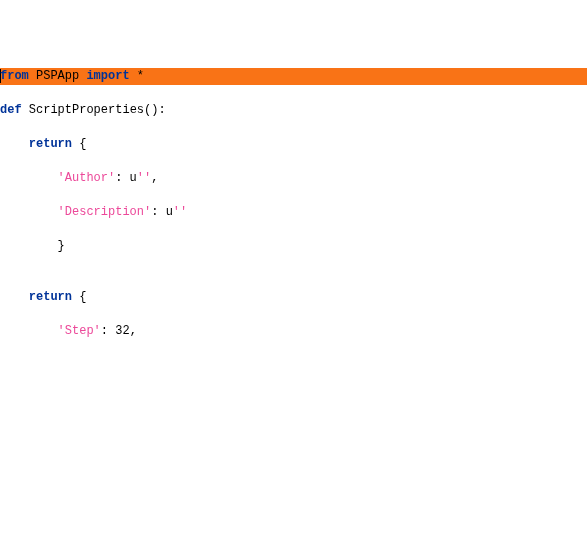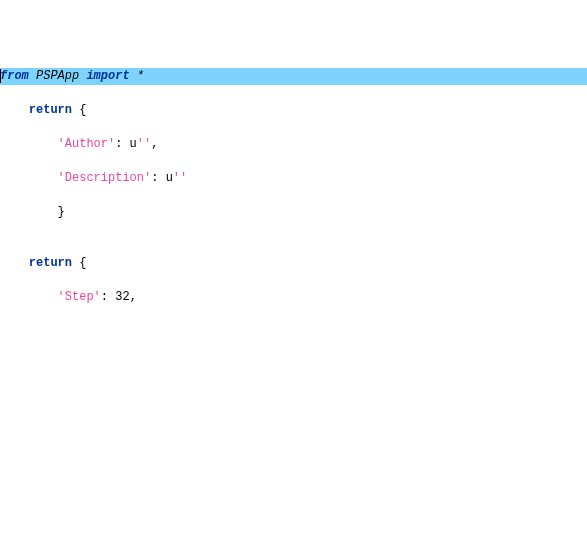--- a/index.html
+++ b/index.html
@@ -9,39 +9,40 @@
     font-size: 12px;
     line-height: 17px;
     background: #ffffff;
     color: #000000;
     white-space: pre;
     width: 587px;
     height: 536px;
     overflow: hidden;
   }
   .line { display: block; }
-  .hl { background: #7dd3fc; display: inline-block; width: 100%; font-style: italic; }
+  .hl { background: #f97316; display: inline-block; width: 100%; }
   .kw { color: #003399; font-weight: bold; }
   .str { color: #ec4899; }
   .cursor {
     display: inline-block;
     width: 1px;
     height: 14px;
     background: #000000;
     vertical-align: text-bottom;
     margin-right: -1px;
   }
 </style>
 </head>
 <body>
 
 
 
 <div><span class="line hl"><span class="cursor"></span><span class="kw">from</span><span> PSPApp </span><span class="kw">import</span><span> *</span></span>
 <span class="line"></span>
+<span class="line"><span class="kw">def</span><span> ScriptProperties():</span></span>
 <span class="line"><span class="kw">    return</span><span> {</span></span>
 <span class="line"><span>        </span><span class="str">'Author'</span><span>: u</span><span class="str">''</span><span>,</span></span>
 <span class="line"><span>        </span><span class="str">'Description'</span><span>: u</span><span class="str">''</span></span>
 <span class="line">        }</span>
 <span class="line"></span>
 <span class="line"><span class="kw">    return</span><span> {</span></span>
 <span class="line"><span>        </span><span class="str">'Step'</span><span>: 32,</span></span>
 
 
 

